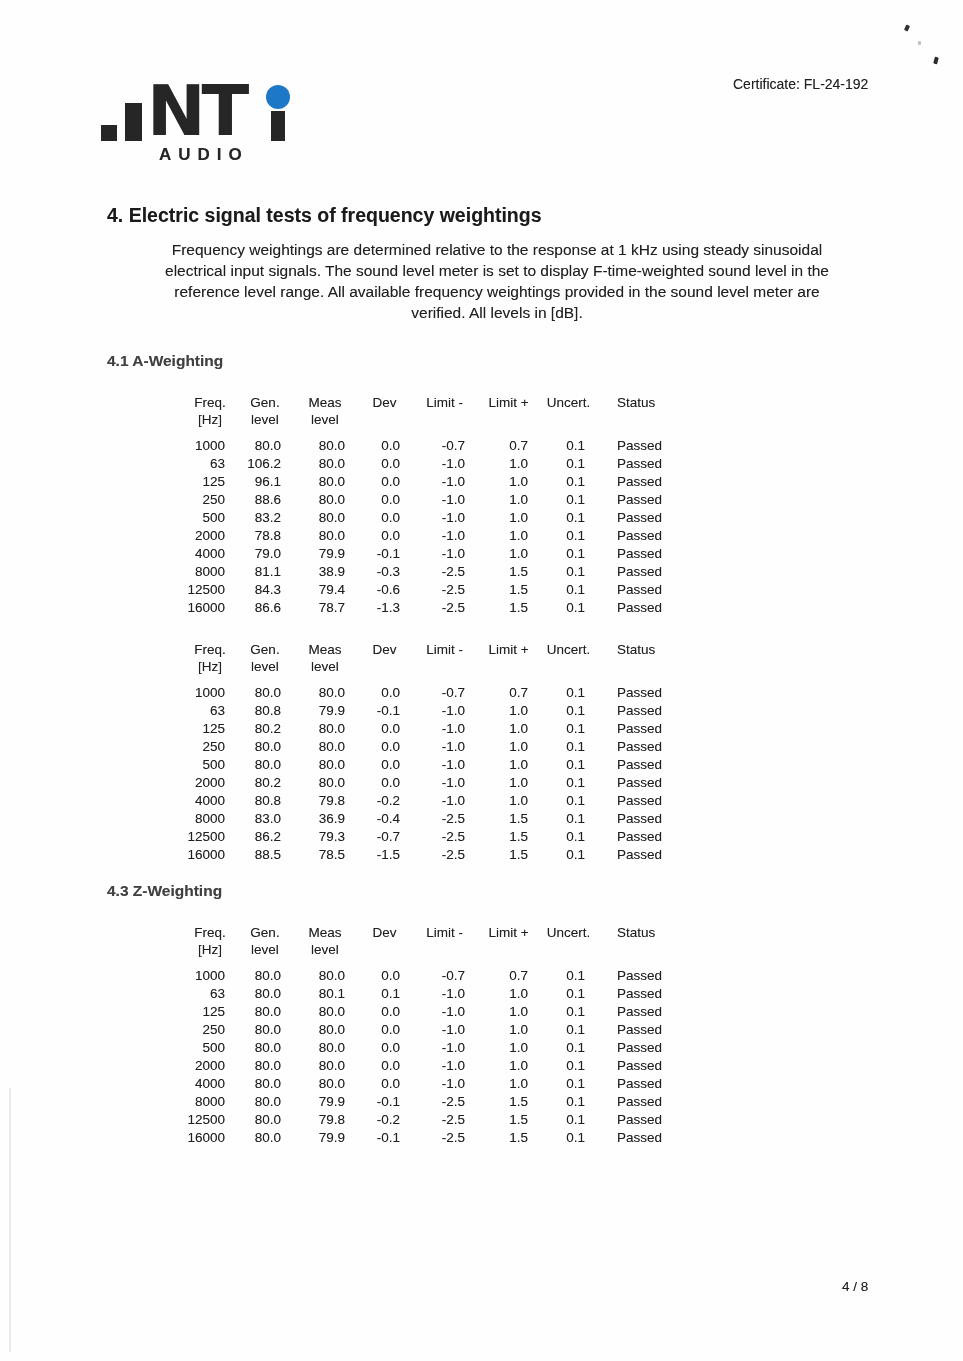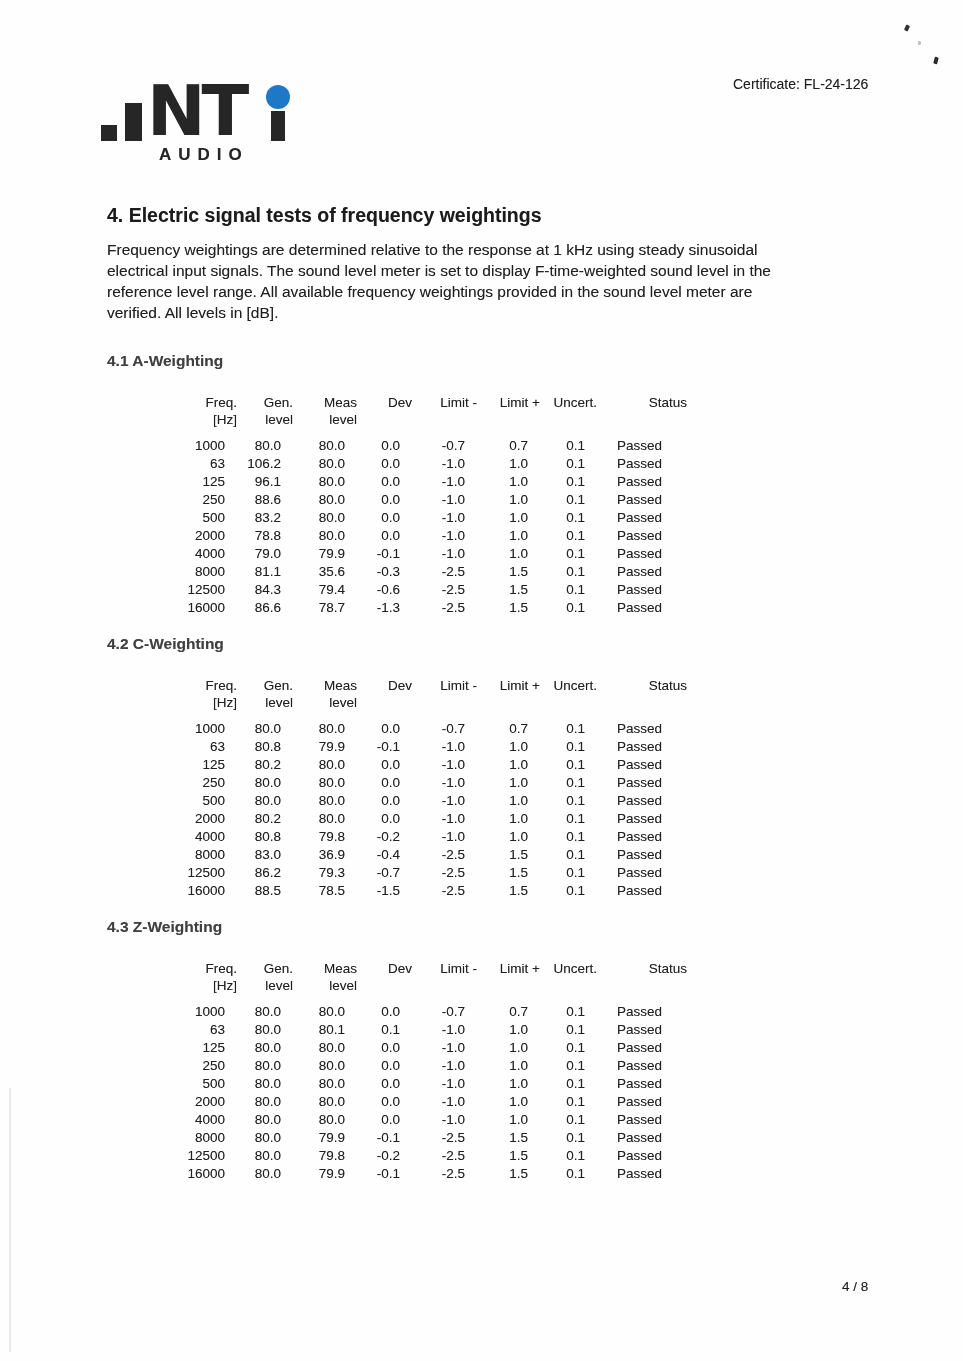--- a/index.html
+++ b/index.html
@@ -29,28 +29,28 @@
   .lg-i-dot  { position:absolute; left:167px; top:1px; width:24px; height:24px; border-radius:50%; background:var(--brand-blue); }
   .lg-audio {
     position:absolute; left:60px; top:61px;
     font-weight:bold; font-size:17px; letter-spacing:7px; color:var(--ink);text-align:center;
   }
   .cert { position:absolute; left:733px; top:76px; font-size:14px; }
 
   
   .content { position:absolute; left:107px; top:204px; width:780px; }
   h1 { margin:0 0 5px 0; font-size:19.5px; font-weight:bold; color:#1b1b1b; }
-  .intro { margin:12px 0 29px 0; }
+  .intro { margin:12px 0 29px 0;text-align:center; }
   .intro div { font-size:15.5px; line-height:21px; white-space:nowrap; }
   h2 { margin:0; font-size:15.5px; font-weight:bold; height:18px; line-height:18px; color:#404040; }
 
   table { border-collapse:collapse; table-layout:fixed; margin:24px 0 18px 76px; width:504px; }
   th, td { font-size:13.5px; font-weight:normal; }
   thead th { padding:0 0 9px 0; vertical-align:top; text-align:center; }
-  thead th div { line-height:17px;text-align:right; }
+  thead th div { line-height:17px; }
   tbody td { height:18px; line-height:18px; text-align:right; padding:0 12px 0 0; white-space:nowrap; }
   tbody td.status { text-align:left; padding:0 0 0 20px; }
   thead th.status { text-align:left; padding-left:20px; }
 
   .footer { position:absolute; left:842px; top:1279px; font-size:13.5px; }
 
   
   .speck { position:absolute; border-radius:1px; }
   .speck1 { left:905px; top:25px; width:4px; height:6px; transform:rotate(25deg); background:#333; }
   .speck2 { left:918px; top:41px; width:3px; height:4px; background:#999; opacity:.6; }
@@ -68,21 +68,21 @@
 <div class="logo">
   <span class="lg-bar lg-bar1"></span>
   <span class="lg-bar lg-bar2"></span>
   <span class="lg-nt">NT</span>
   <span class="lg-i">
     <span class="lg-i-stem"></span>
     <span class="lg-i-dot"></span>
   </span>
   <span class="lg-audio">AUDIO</span>
 </div>
-<div class="cert">Certificate: FL-24-126</div>
+<div class="cert">Certificate: FL-24-192</div>
 
 <div class="content">
   <h1>4. Electric signal tests of frequency weightings</h1>
   <div class="intro">
     <div>Frequency weightings are determined relative to the response at 1 kHz using steady sinusoidal</div>
     <div>electrical input signals. The sound level meter is set to display F-time-weighted sound level in the</div>
     <div>reference level range. All available frequency weightings provided in the sound level meter are</div>
     <div>verified. All levels in [dB].</div>
   </div>
 
@@ -196,21 +196,21 @@
           <td>79.9</td>
           <td>-0.1</td>
           <td>-1.0</td>
           <td>1.0</td>
           <td>0.1</td>
           <td class="status">Passed</td>
         </tr>
         <tr>
           <td>8000</td>
           <td>81.1</td>
-          <td>35.6</td>
+          <td>38.9</td>
           <td>-0.3</td>
           <td>-2.5</td>
           <td>1.5</td>
           <td>0.1</td>
           <td class="status">Passed</td>
         </tr>
         <tr>
           <td>12500</td>
           <td>84.3</td>
           <td>79.4</td>
@@ -226,21 +226,20 @@
           <td>78.7</td>
           <td>-1.3</td>
           <td>-2.5</td>
           <td>1.5</td>
           <td>0.1</td>
           <td class="status">Passed</td>
         </tr>
       </tbody>
   </table>
 
-  <h2>4.2 C-Weighting</h2>
   <table>
     <colgroup>
       <col style="width:54px">
         <col style="width:56px">
         <col style="width:64px">
         <col style="width:55px">
       <col style="width:65px">
         <col style="width:63px">
         <col style="width:57px">
         <col style="width:90px">

